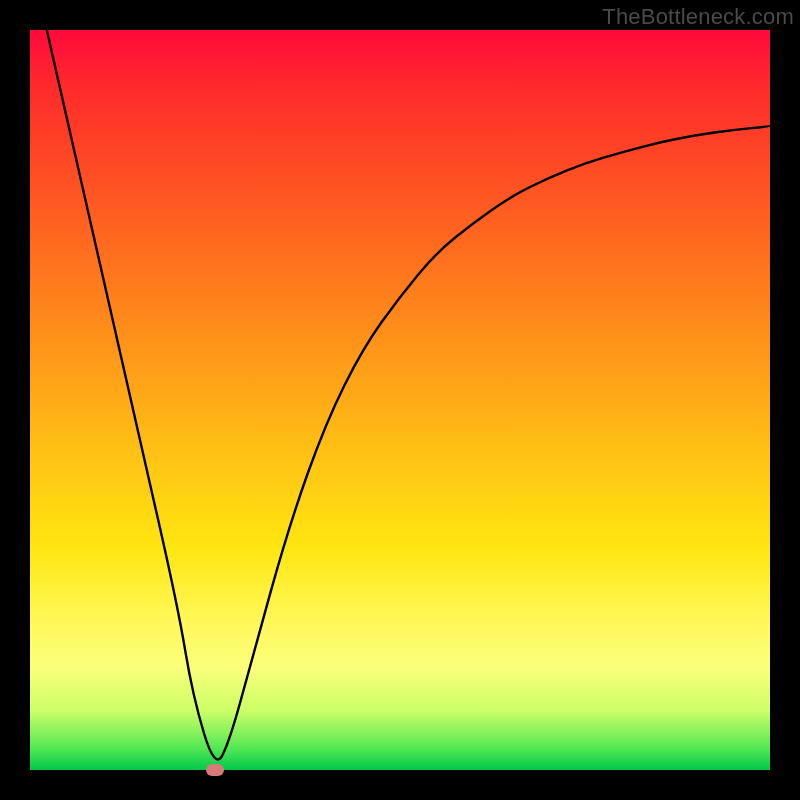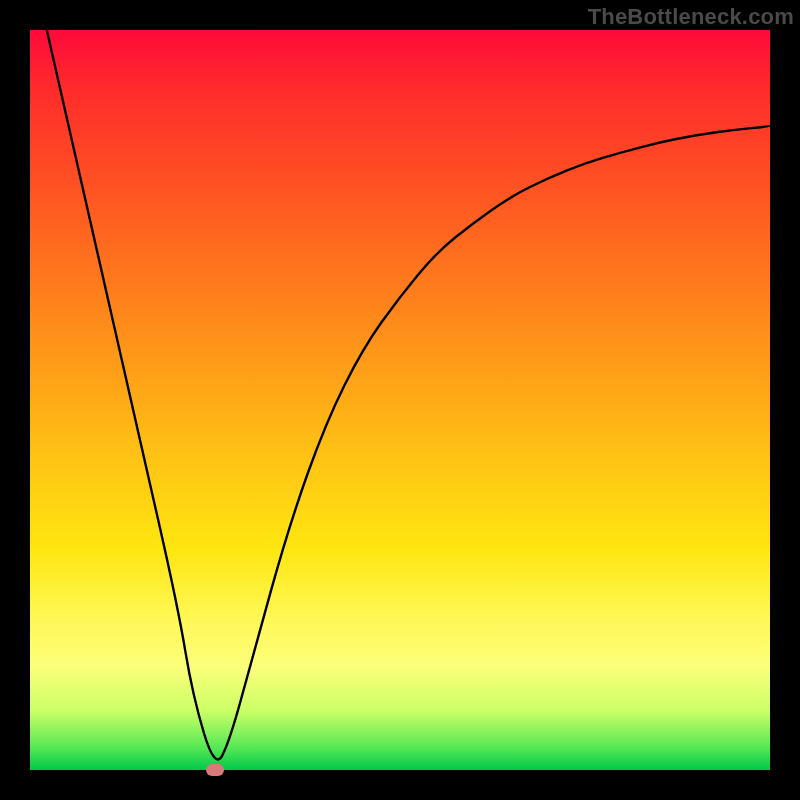--- a/index.html
+++ b/index.html
@@ -43,21 +43,21 @@
     top: 0;
     width: 740px;
     height: 740px;
   }
   .watermark {
     position: absolute;
     top: 4px;
     right: 6px;
     color: #4a4a4a;
     font-size: 22px;
-    font-weight: 700;
+    font-weight: 400;
     letter-spacing: 0.2px;
     user-select: none;
   }
   .marker {
     position: absolute;
     width: 18px;
     height: 12px;
     border-radius: 6px;
     background: #d97a7a;
   }

